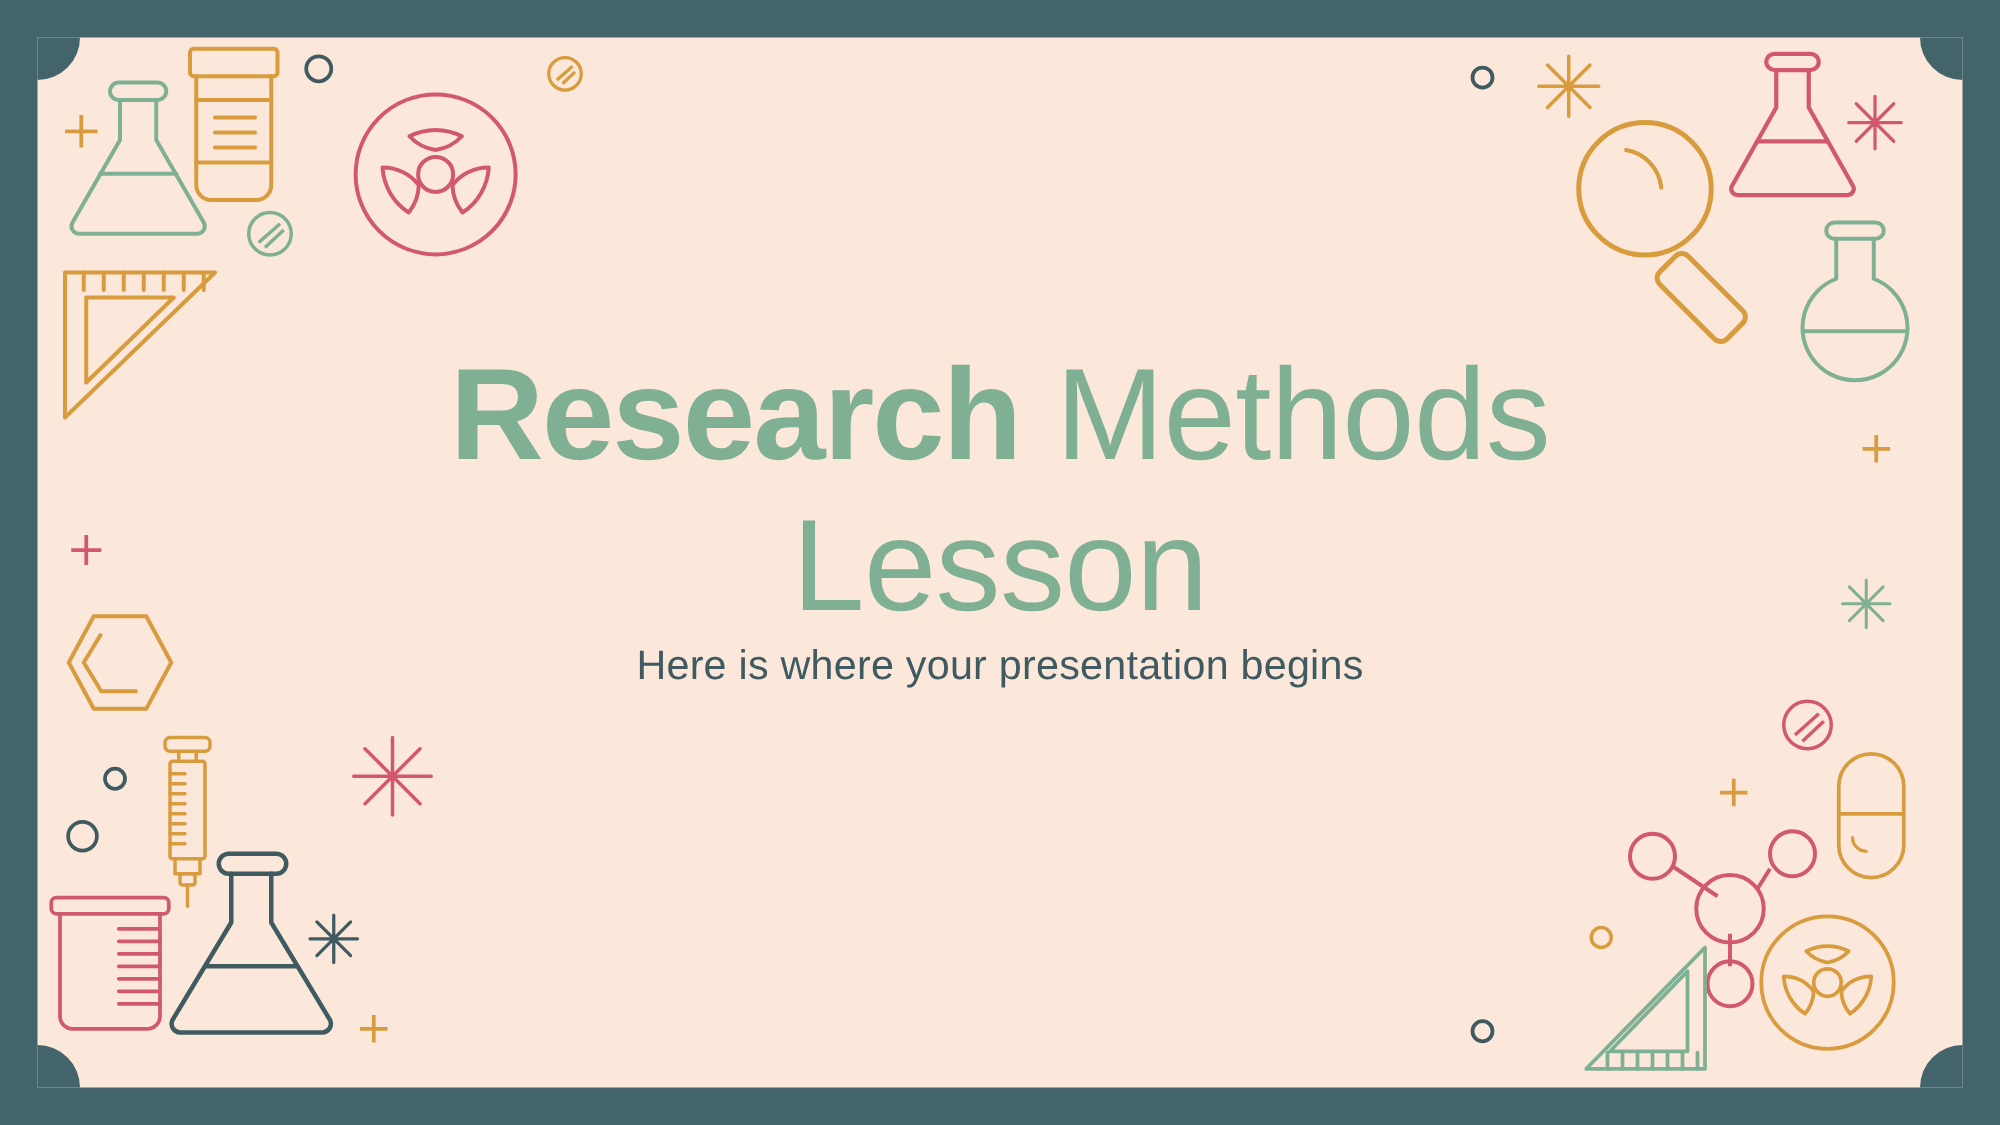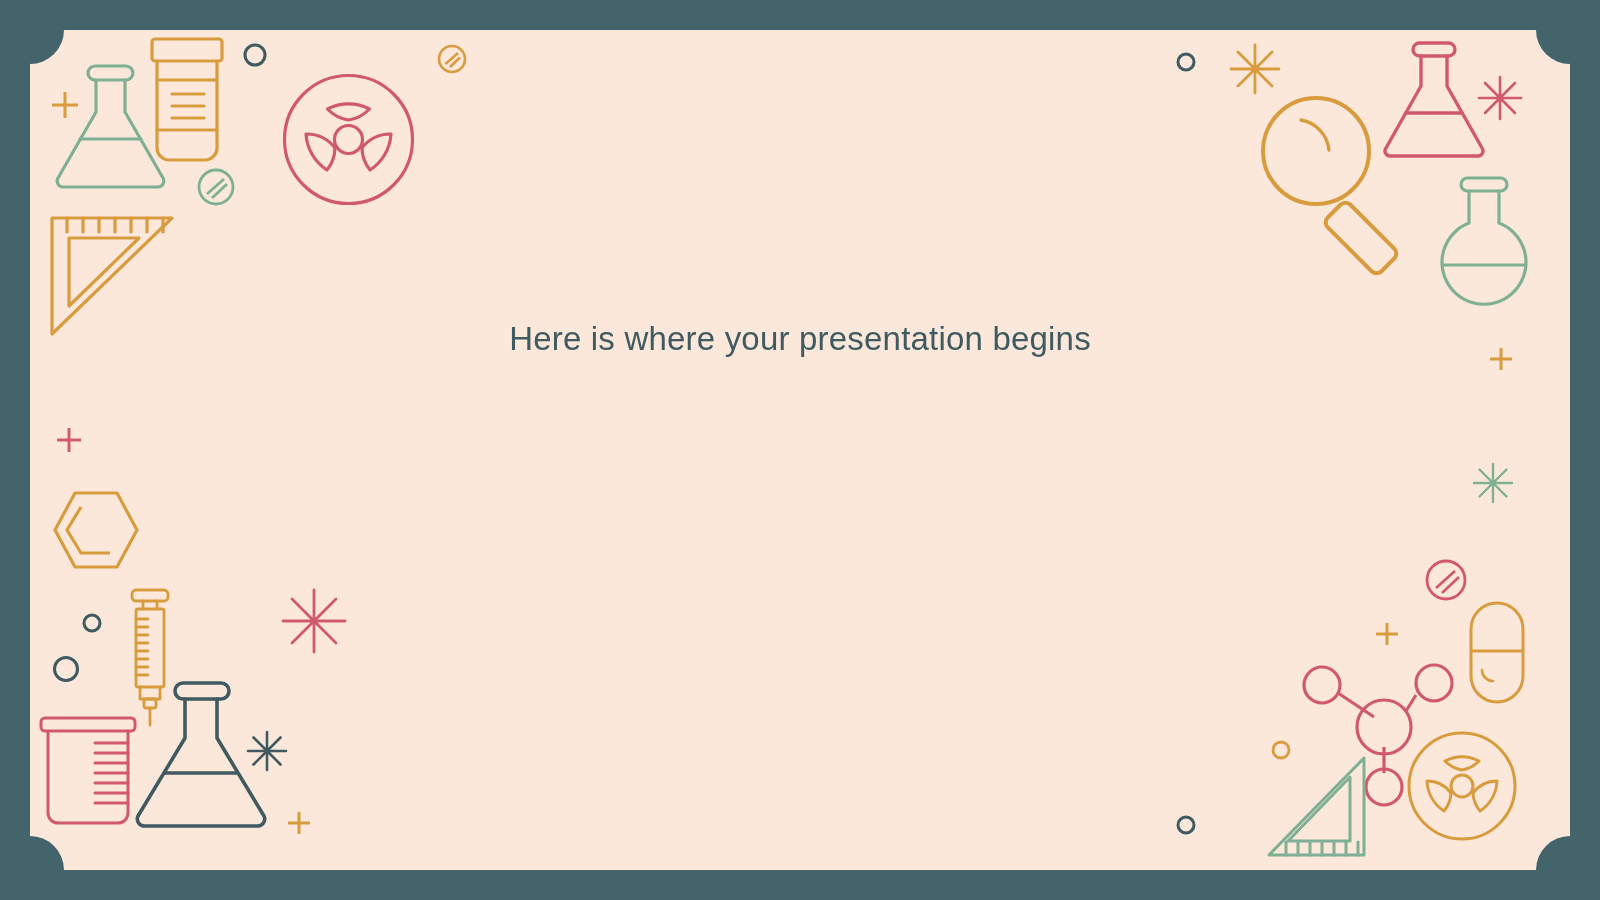--- a/index.html
+++ b/index.html
@@ -63,21 +63,20 @@
     color:#7fb094;
     font-weight:300;
     letter-spacing:-0.5px;
   }
   #slide-title .title-strong {
     font-weight:700;
     letter-spacing:-1.5px;
   }
 
   #slide-subtitle {
-    margin-top:48px;
     font-size:33px;
     font-weight:400;
     color:#3f5a60;
     letter-spacing:0.2px;
   }
 </style>
 </head>
 <body>
 
 <div id="slide-root">
@@ -270,16 +269,19 @@
       <circle cx="10" cy="10" r="8"></circle>
     </svg>
 
     <svg style="left:1176px; top:815px;" width="20" height="20" viewBox="0 0 20 20" fill="none" stroke="#3f5a60" stroke-width="3">
       <circle cx="10" cy="10" r="8"></circle>
     </svg>
 
   </div>
 
   <div id="text-block">
+    <h1 id="slide-title">
+      <span class="title-strong">Research</span><span> Methods Lesson</span>
+    </h1>
     <p id="slide-subtitle">Here is where your presentation begins</p>
   </div>
 
 </div>
 
 </body></html>

